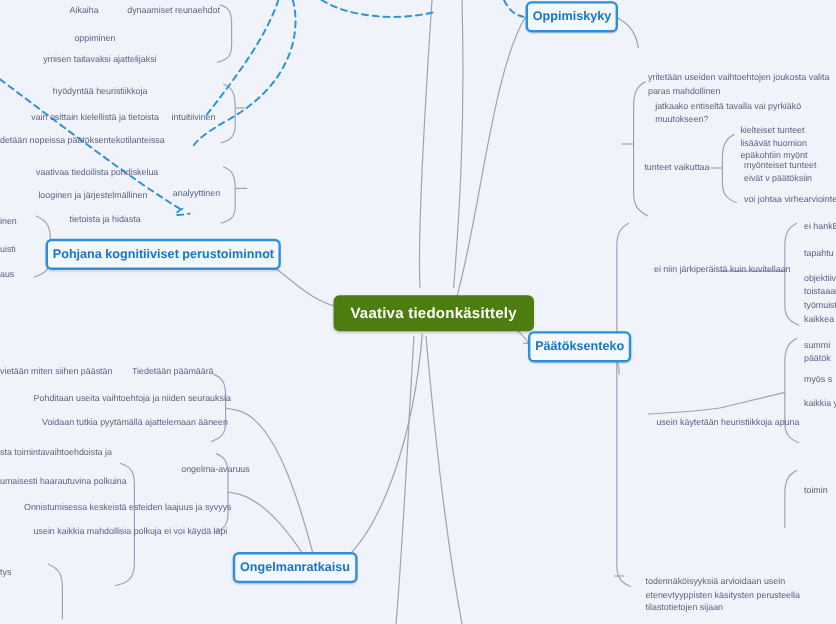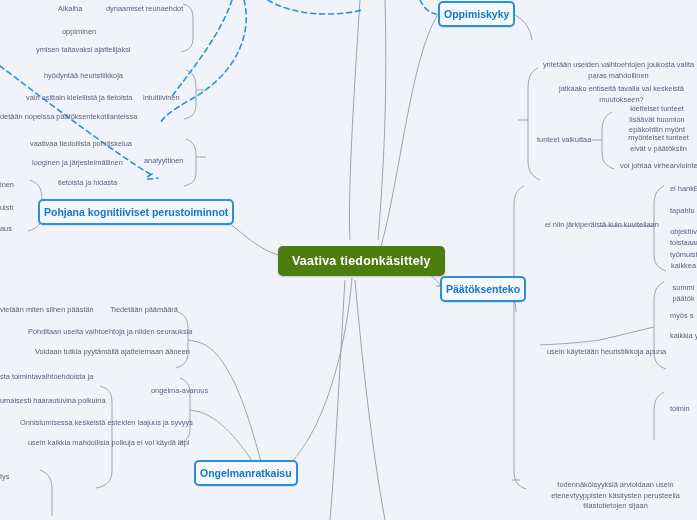--- a/index.html
+++ b/index.html
@@ -42,21 +42,20 @@
     padding:5px 4px;
     box-shadow:0 1px 1px rgba(0,0,0,.10);
   }
 
   
   .leaf{
     color:#5b6282;
     font-size:7.4px;
     line-height:1.45;
     white-space:nowrap;
-    text-align:center;
   }
   .leaf.wrap{white-space:normal;}
 </style>
 </head>
 <body>
 
 <div id="canvas">
 
   <svg class="wires" viewBox="0 0 697 520">
     <g fill="none" stroke="#9aa3b8" stroke-width="1">
@@ -142,21 +141,21 @@
   <div class="node leaf" style="left:28px;top:327px;">Pohditaan useita vaihtoehtoja ja niiden seurauksia</div>
   <div class="node leaf" style="left:35px;top:347px;">Voidaan tutkia pyytämällä ajattelemaan ääneen</div>
   <div class="node leaf" style="left:0px;top:372px;">sta toimintavaihtoehdoista ja</div>
   <div class="node leaf" style="left:118px;top:386px;margin-left:33px;">ongelma-avaruus</div>
   <div class="node leaf" style="left:0px;top:396px;">umaisesti haarautuvina polkuina</div>
   <div class="node leaf" style="left:20px;top:418px;">Onnistumisessa keskeistä esteiden laajuus ja syvyys</div>
   <div class="node leaf" style="left:28px;top:438px;">usein kaikkia mahdollisia polkuja ei voi käydä läpi</div>
   <div class="node leaf" style="left:0px;top:472px;">tys</div>
 
   <div class="node leaf wrap" style="left:540px;top:60px;width:157px;">yritetään useiden vaihtoehtojen joukosta valita paras mahdollinen</div>
-  <div class="node leaf wrap" style="left:546px;top:84px;width:151px;">jatkaako entiseltä tavalla vai keskeistä muutokseen?</div>
+  <div class="node leaf wrap" style="left:546px;top:84px;width:151px;">jatkaako entiseltä tavalla vai pyrkiäkö muutokseen?</div>
   <div class="node leaf" style="left:537px;top:135px;">tunteet vaikuttaa</div>
   <div class="node leaf wrap" style="left:617px;top:104px;width:80px;">kielteiset tunteet lisäävät huomion epäkohtiin myönt</div>
   <div class="node leaf wrap" style="left:620px;top:133px;width:77px;">myönteiset tunteet eivät v päätöksiin</div>
   <div class="node leaf" style="left:620px;top:161px;">voi johtaa virhearviointeih</div>
 
   <div class="node leaf" style="left:545px;top:220px;">ei niin järkiperäistä kuin kuvitellaan</div>
   <div class="node leaf" style="left:670px;top:184px;">ei hankB</div>
   <div class="node leaf" style="left:670px;top:206px;">tapahtu</div>
   <div class="node leaf wrap" style="left:670px;top:227px;width:27px;">objektiiv toistaaan</div>
   <div class="node leaf wrap" style="left:670px;top:250px;width:27px;">työmuist kaikkea</div>

